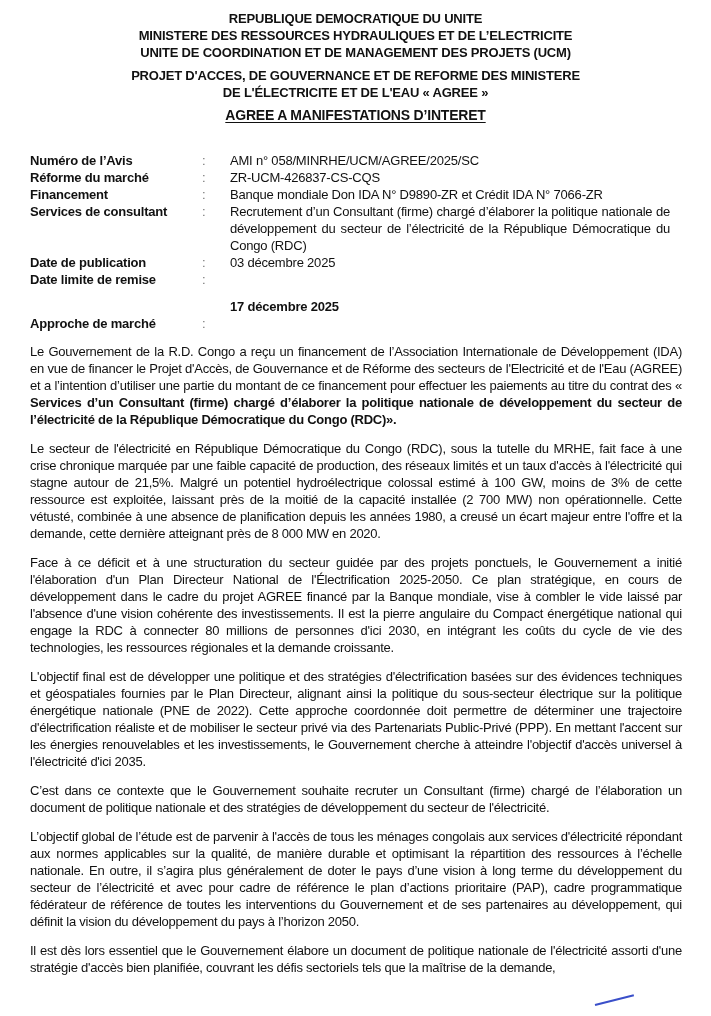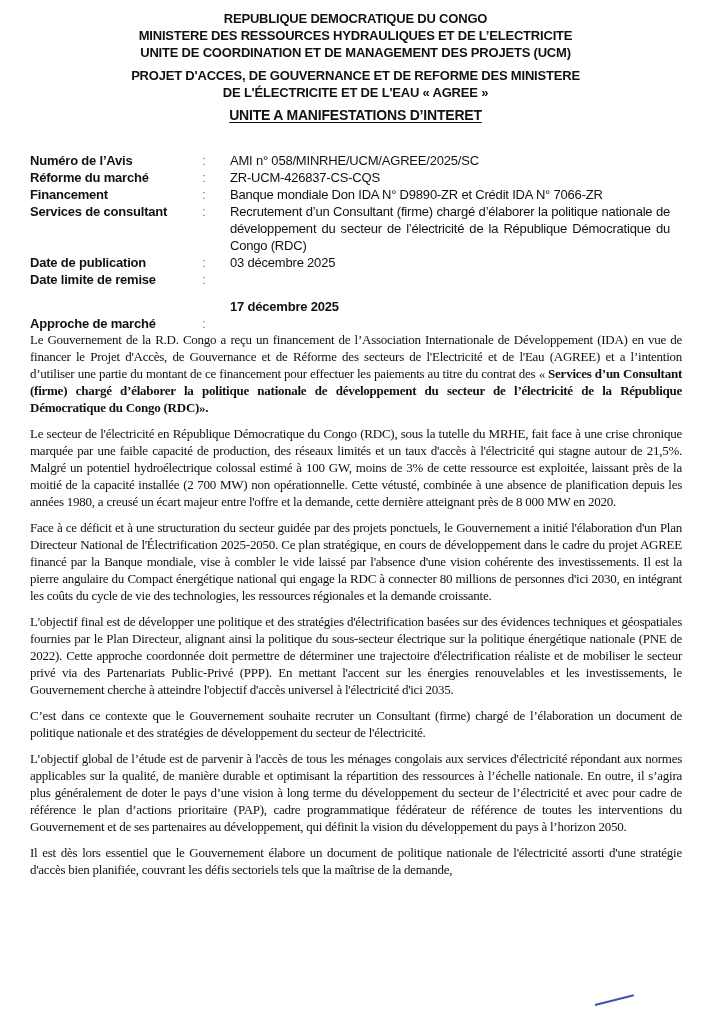--- a/index.html
+++ b/index.html
@@ -25,40 +25,40 @@
     }
     .meta-row { display: flex; }
     .meta-label { width: 172px; font-weight: bold; flex: none; }
     .meta-sep { width: 28px; flex: none; color: #777; }
     .meta-value { flex: 1; text-align: justify; }
     .meta-value.bold { font-weight: bold; margin-top: 27px; }
     .body {
       position: absolute; left: 30px; top: 331px; width: 652px;
       font-size: 13px; line-height: 17px; text-align: justify; letter-spacing: -0.25px;
     }
-    .body p { margin: 0 0 9px 0; font-family: Liberation Serif, serif; }
+    .body p { margin: 12px 0 9px 0; }
     .body b { font-weight: bold; }
     .sig-mark {
       position: absolute; left: 595px; top: 1004px; width: 40px; height: 2px;
       background: #3a4fc9; transform: rotate(-14deg); transform-origin: left center;
     }
   </style>
 </head>
 <body>
 
 <div class="page">
 
   <div class="header">
-    <span class="line">REPUBLIQUE DEMOCRATIQUE DU CONGO</span>
+    <span class="line">REPUBLIQUE DEMOCRATIQUE DU UNITE</span>
     <span class="line">MINISTERE DES RESSOURCES HYDRAULIQUES ET DE L’ELECTRICITE</span>
     <span class="line">UNITE DE COORDINATION ET DE MANAGEMENT DES PROJETS (UCM)</span>
     <div class="gap"></div>
     <span class="line">PROJET D'ACCES, DE GOUVERNANCE ET DE REFORME DES MINISTERE</span>
     <span class="line">DE L'ÉLECTRICITE ET DE L'EAU « AGREE »</span>
-    <span class="title">UNITE A MANIFESTATIONS D’INTERET</span>
+    <span class="title">AGREE A MANIFESTATIONS D’INTERET</span>
   </div>
 
   <div class="meta">
     <div class="meta-row">
       <span class="meta-label">Numéro de l’Avis</span>
       <span class="meta-sep">:</span>
       <span class="meta-value">AMI n° 058/MINRHE/UCM/AGREE/2025/SC</span>
     </div>
     <div class="meta-row">
       <span class="meta-label">Réforme du marché</span>

